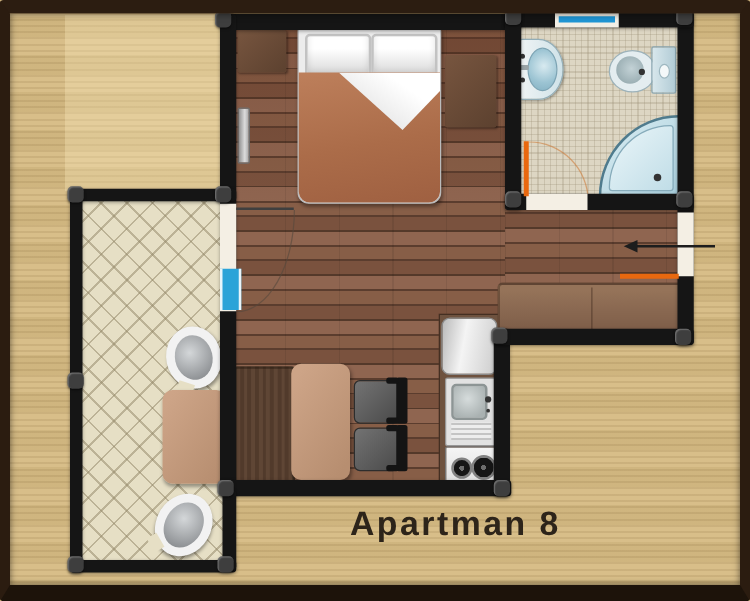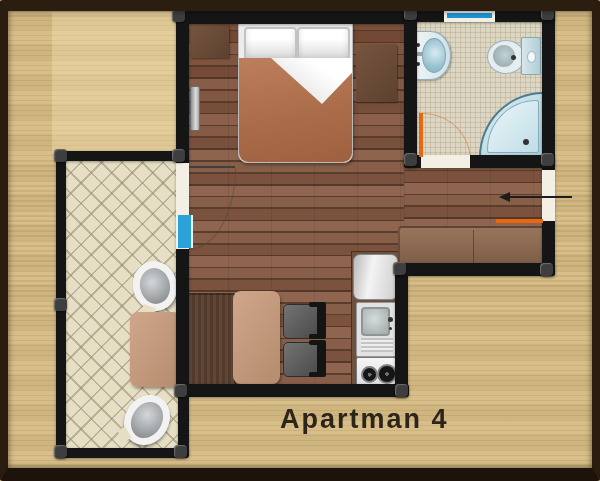--- a/index.html
+++ b/index.html
@@ -219,16 +219,16 @@
   <div class="abs post" style="left:540px;top:263px;"></div>
   <div class="abs post" style="left:393px;top:262px;"></div>
   <div class="abs post" style="left:395px;top:384px;"></div>
   <div class="abs post" style="left:174px;top:384px;"></div>
   <div class="abs post" style="left:54px;top:149px;"></div>
   <div class="abs post" style="left:172px;top:149px;"></div>
   <div class="abs post" style="left:54px;top:298px;"></div>
   <div class="abs post" style="left:54px;top:445px;"></div>
   <div class="abs post" style="left:174px;top:445px;"></div>
 
-  <div class="abs caption" style="left:280px;top:404px;">Apartman 4</div>
+  <div class="abs caption" style="left:280px;top:404px;">Apartman 8</div>
 
   <div class="frame"></div>
 </div>
 
 </body></html>

